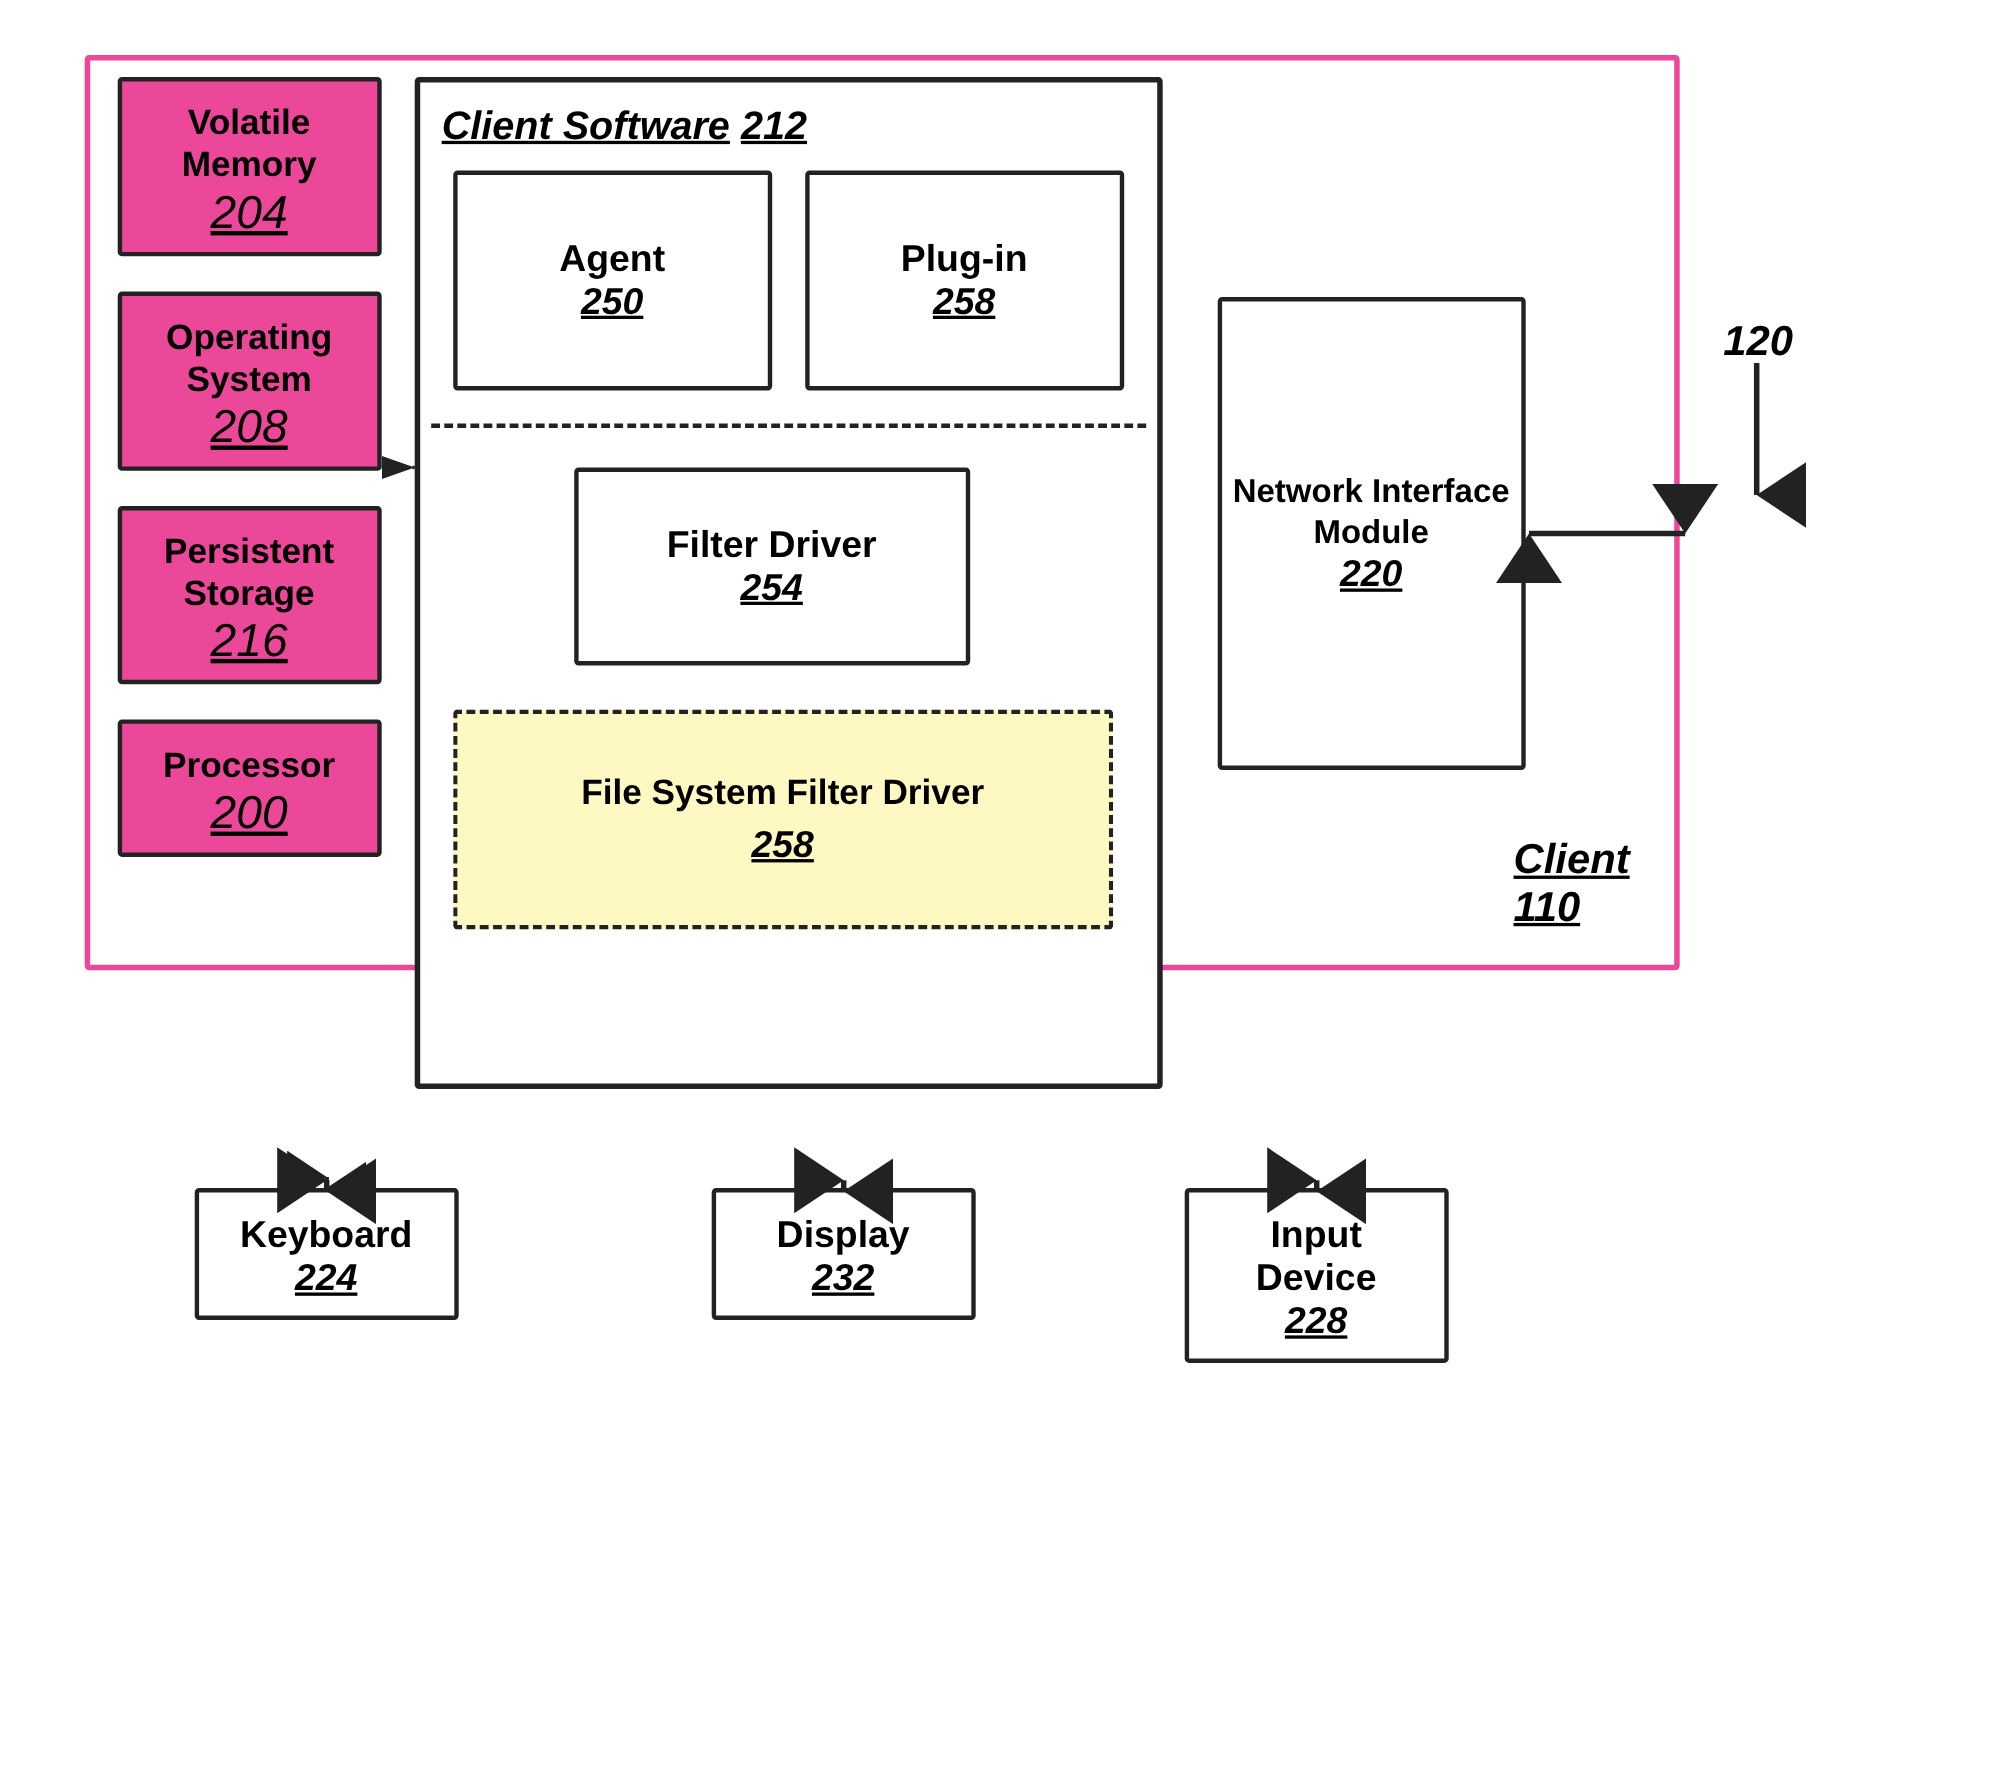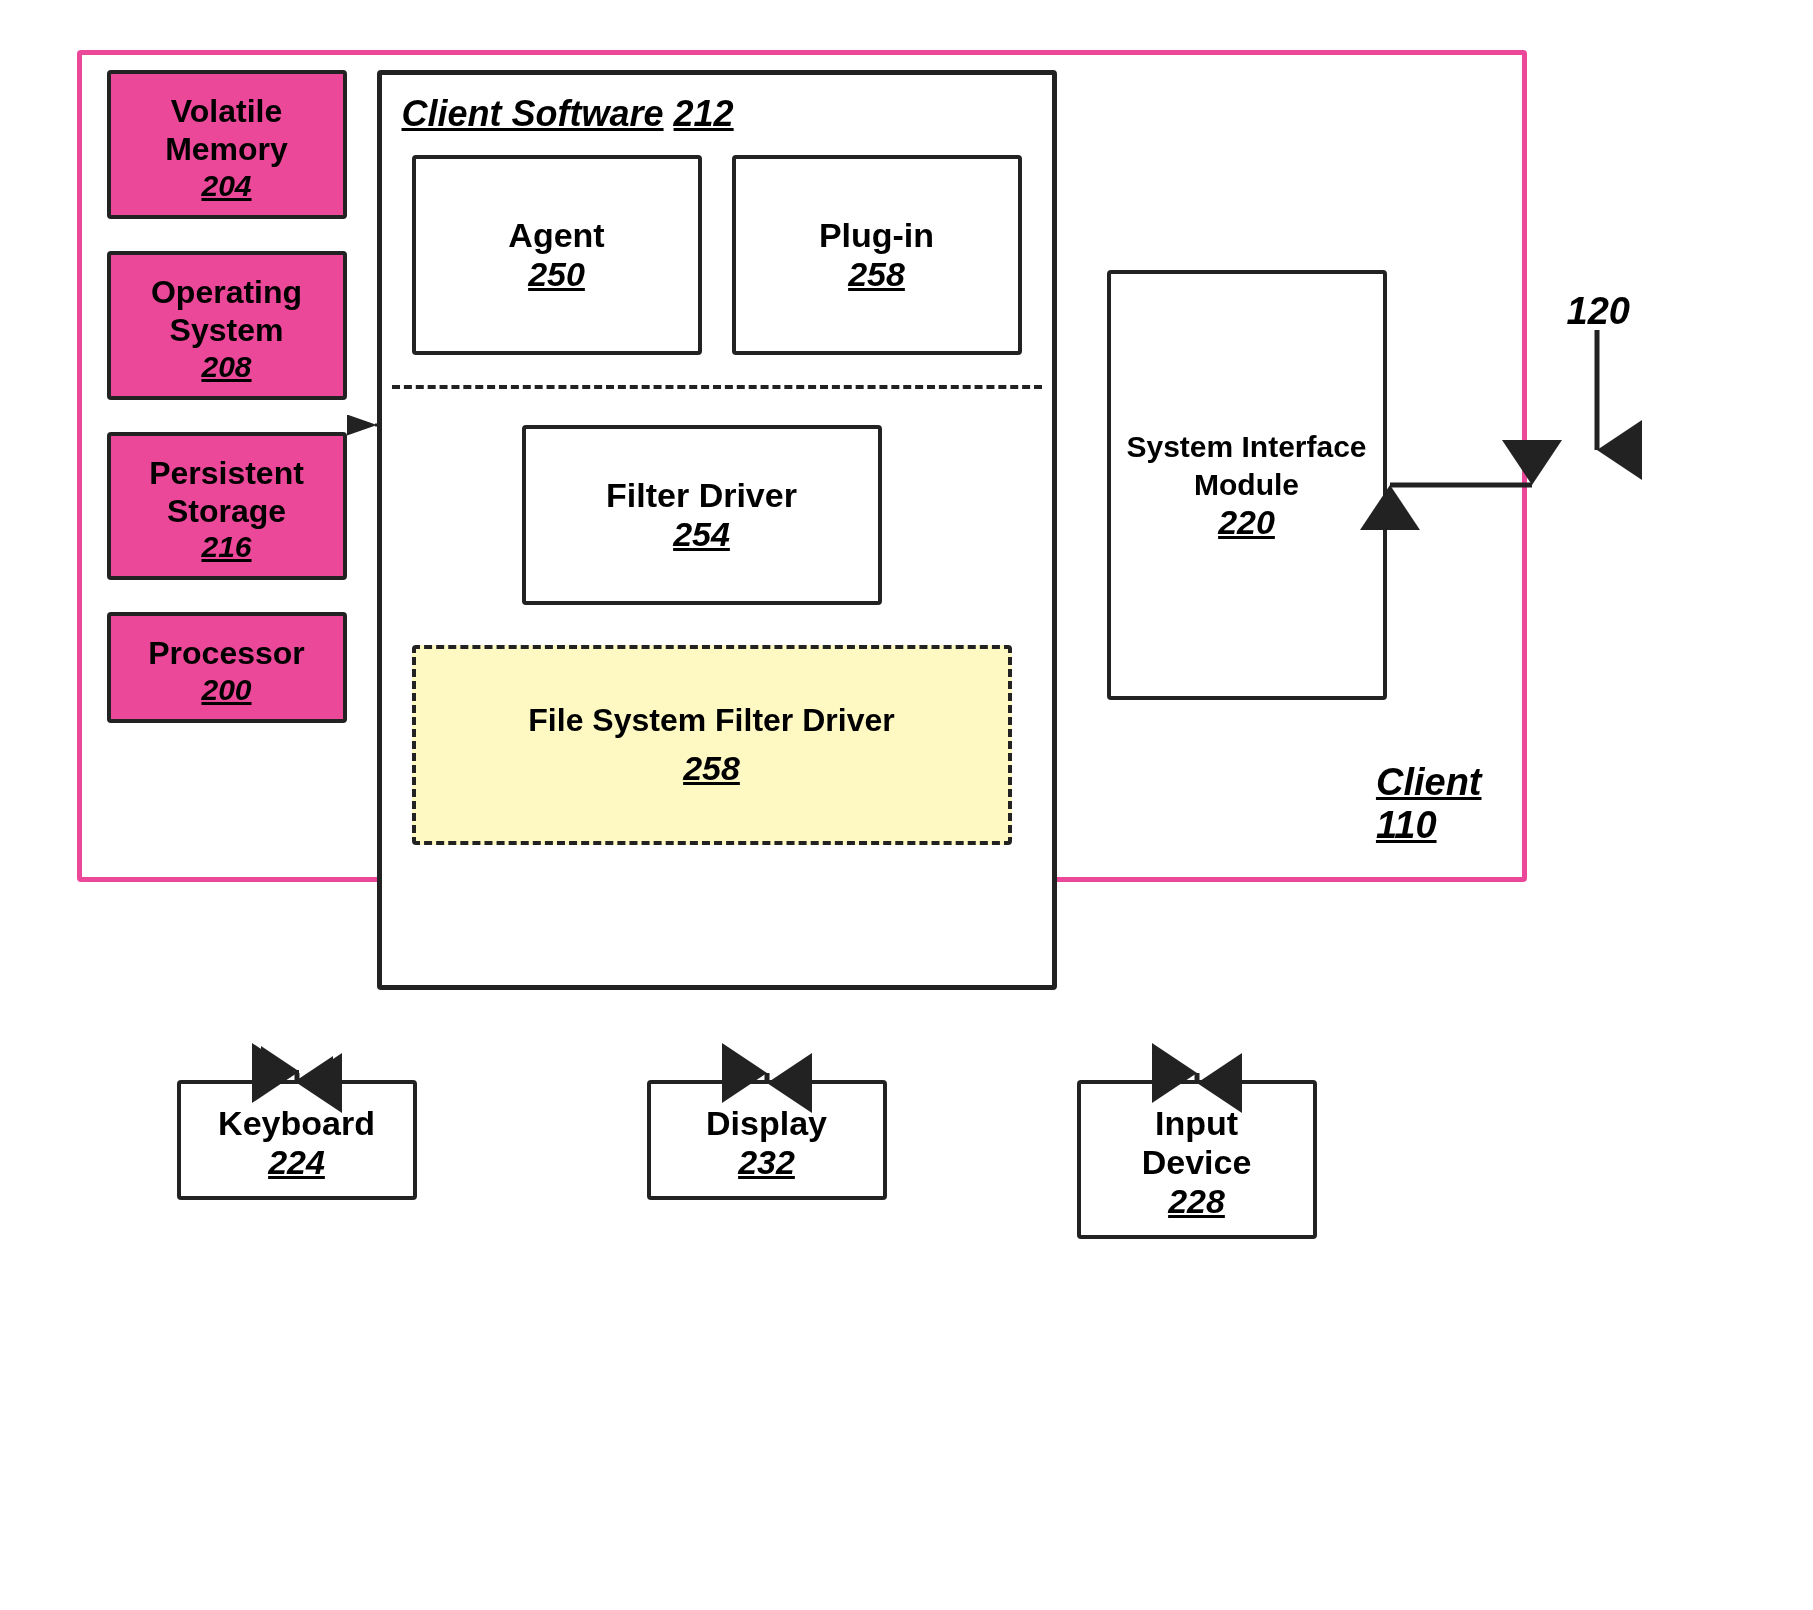--- a/index.html
+++ b/index.html
@@ -55,23 +55,23 @@
       padding: 18px 20px 12px 20px;
       text-align: center;
       background: #ec4899;
     }
     .hw-box .box-title {
       font-size: 32px;
       font-weight: bold;
       line-height: 1.2;
     }
     .hw-box .box-num {
-      font-size: 30px;
-      font-style: italic;
-      font-weight: bold;
+      font-size: 42px;
+      font-style: italic;
+      font-weight: normal;
       text-decoration: underline;
     }
     
     .client-software-box {
       position: absolute;
       top: 40px;
       left: 320px;
       width: 680px;
       height: 920px;
       border: 5px solid #222;
@@ -294,21 +294,21 @@
       <div class="box-num">254</div>
     </div>
 
     <div class="fs-filter-box">
       <div class="box-title">File System Filter Driver</div>
       <div class="box-num">258</div>
     </div>
   </div>
 
   <div class="nim-box">
-    <div class="box-title">System Interface Module</div>
+    <div class="box-title">Network Interface Module</div>
     <div class="box-num">220</div>
   </div>
 
   <div style="position:absolute; top:1050px; left:120px; display:flex; flex-direction:column; align-items:center;">
     <div class="device-box">
       <div class="box-title">Keyboard</div>
       <div class="box-num">224</div>
     </div>
   </div>
 

